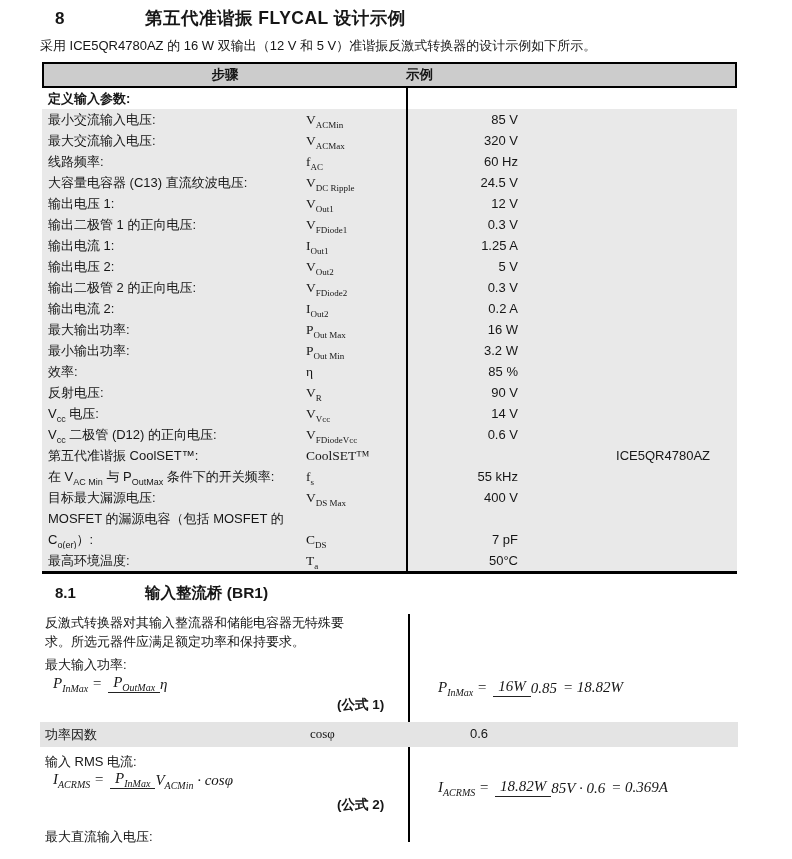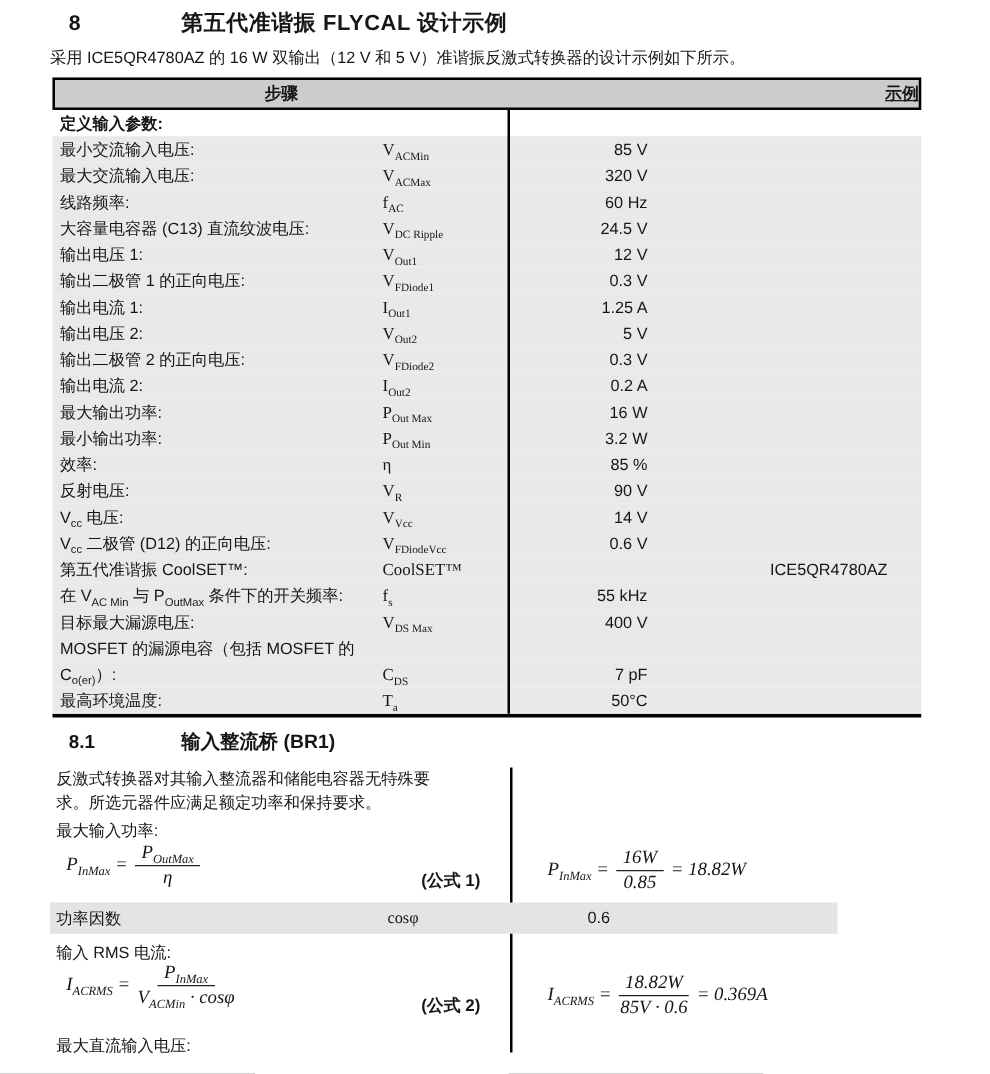--- a/index.html
+++ b/index.html
@@ -18,21 +18,21 @@
   .intro{position:absolute;top:37px;left:40px;width:720px;font-size:13px;}
 
   
   .maintable{position:absolute;top:62px;left:42px;width:695px;}
   .thead{
     display:flex;height:22px;border:2px solid var(--border,#000);
     background:var(--header-row-bg,#ccc);font-size:13.5px;font-weight:bold;
     align-items:center;
   }
   .thead .th1{width:362px;text-align:center;}
-  .thead .th2{flex:1;text-align:right;text-decoration:underline;}
+  .thead .th2{flex:1;text-align:left;}
   .tbody{position:relative;border-bottom:3px solid var(--border,#000);}
   .trow{display:flex;height:21px;align-items:center;background:var(--body-row-bg,#e9e9e9);font-size:13px;}
   .trow.section-row{background:#ffffff;}
   .c-label{width:258px;padding-left:6px;white-space:nowrap;overflow:hidden;}
   .c-sym{width:96px;font-family:"Liberation Serif",serif;font-size:13.5px;white-space:nowrap;}
   .c-val{width:112px;padding-left:4px;text-align:right;white-space:nowrap;}
   .c-val.left{width:300px;text-align:right;padding-left:8px;}
   .vline-table{position:absolute;top:0;bottom:0;left:364px;width:2px;background:var(--border,#000);}
 
   
@@ -42,31 +42,31 @@
 
   
   .bottom{position:absolute;top:612px;left:40px;width:700px;height:247px;font-size:13px;}
   .bottom .vline{position:absolute;left:368px;top:2px;height:228px;width:2px;background:var(--border,#000);}
   .p1{position:absolute;top:2px;left:5px;width:355px;}
   .p2{position:absolute;top:21px;left:5px;width:355px;}
   .lbl-power{position:absolute;top:44px;left:5px;}
   .eq{position:absolute;display:flex;align-items:center;gap:6px;
       font-family:"Liberation Serif",serif;font-style:italic;font-size:15px;white-space:nowrap;margin-left:8px;}
   .eq sub{font-size:10px;}
-  .frac{display:inline-flex;flex-direction:column;align-items:center;line-height:1.15;}
+  .frac{display:inline-flex;flex-direction:row;align-items:center;line-height:1.15;}
   .fnum{padding:0 5px 1px;border-bottom:1.4px solid #222;}
   .fden{padding-top:1px;}
   .eq1{top:62px;left:5px;}
   .eq1x{top:66px;left:390px;}
   .eq2{top:158px;left:5px;}
   .eq2x{top:166px;left:390px;}
   .eqtag{position:absolute;font-weight:bold;font-size:13.5px;}
   .tag1{top:84px;left:297px;}
   .tag2{top:184px;left:297px;}
-  .pfrow{position:absolute;top:110px;left:0;width:630px;height:25px;
+  .pfrow{position:absolute;top:110px;left:0;width:698px;height:25px;
          background:var(--highlight-row-bg,#e4e4e4);}
   .pfrow .pl{position:absolute;left:5px;top:4px;}
   .pfrow .ps{position:absolute;left:270px;top:4px;font-family:"Liberation Serif",serif;}
   .pfrow .pv{position:absolute;left:430px;top:4px;}
   .lbl-rms{position:absolute;top:141px;left:5px;}
   .lbl-dc{position:absolute;top:216px;left:5px;}
 </style>
 </head>
 <body>
 

